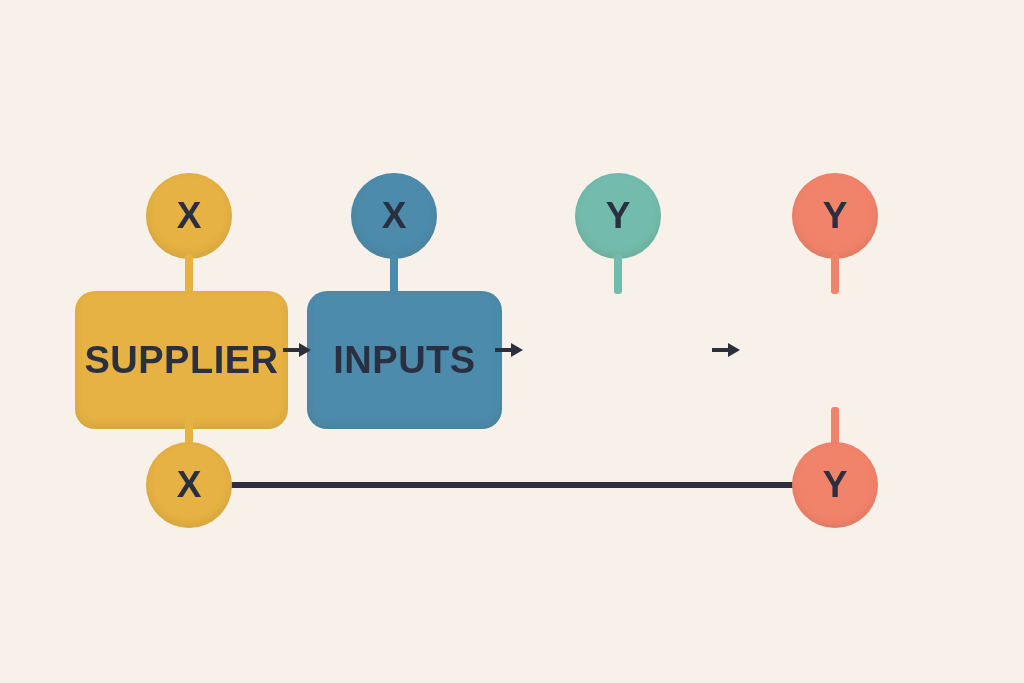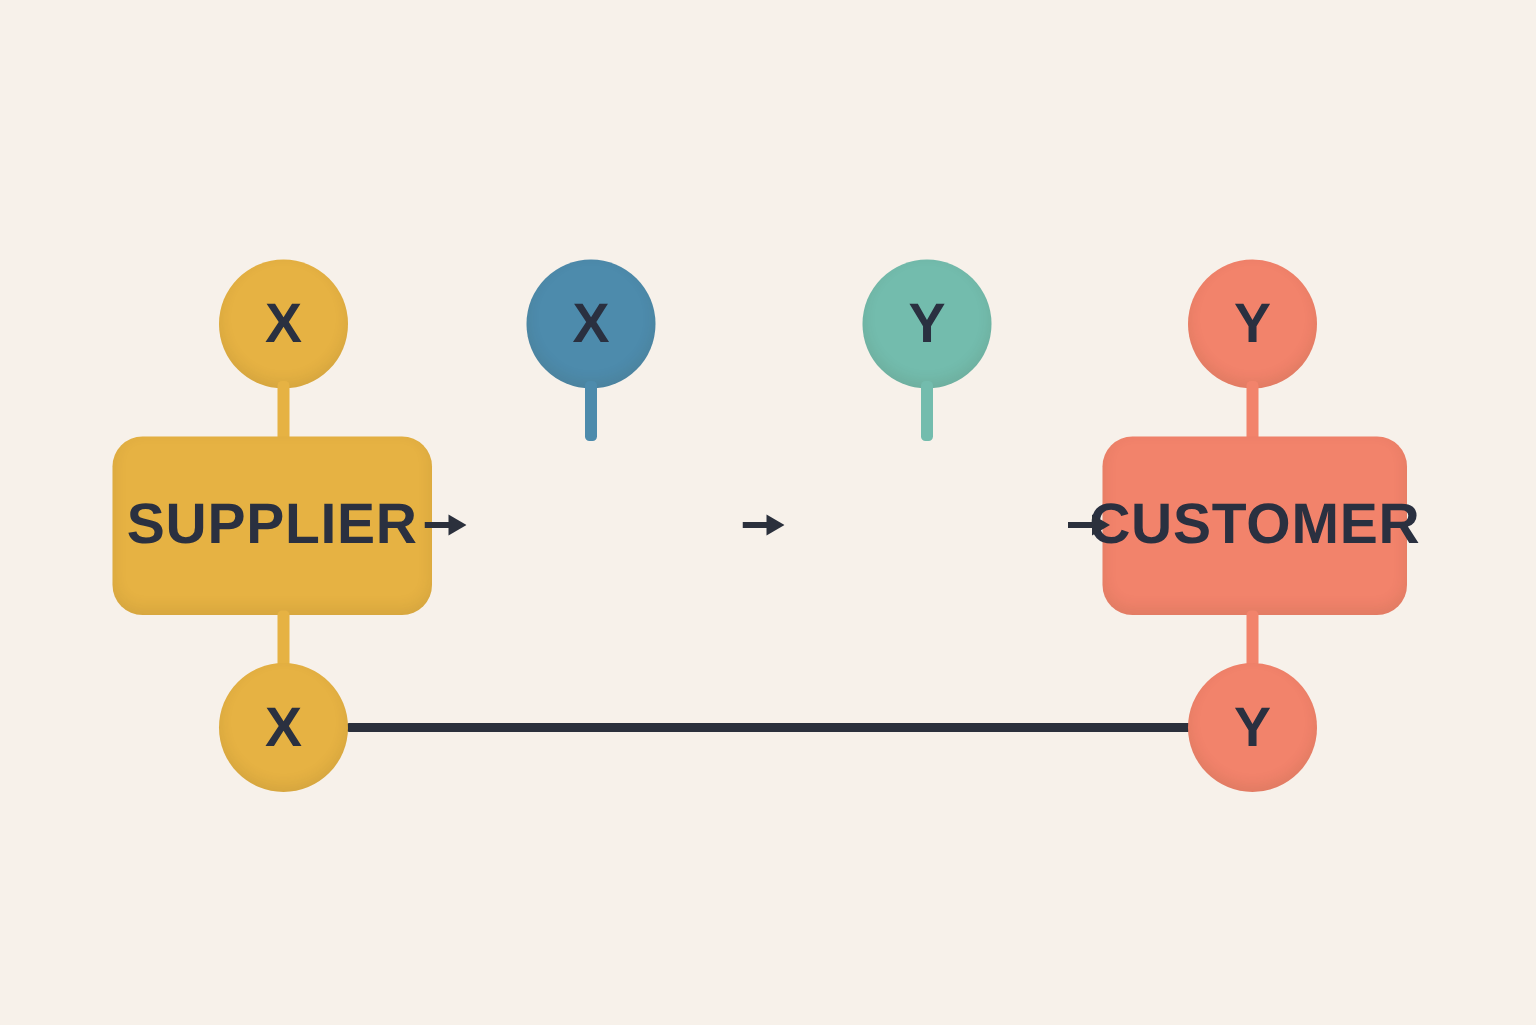--- a/index.html
+++ b/index.html
@@ -12,21 +12,21 @@
     width: 1024px;
     height: 683px;
     background: #F7F1EA;
     overflow: hidden;
   }
 
   
   .box {
     position: absolute;
     top: 291px;
-    height: 119px;
+    height: 138px;
     border-radius: 20px;
     display: flex;
     align-items: center;
     justify-content: center;
     font-weight: 700;
     font-size: 38px;
     letter-spacing: 0.5px;
     color: #2A3040;
     box-shadow: inset 0 -4px 10px rgba(60,45,20,0.10);
   }
@@ -120,22 +120,22 @@
   </div>
 
   <div class="stem top sx-1 s-yellow"></div>
   <div class="stem top sx-2 s-blue"></div>
   <div class="stem top sx-3 s-teal"></div>
   <div class="stem top sx-4 s-coral"></div>
 
   <div class="box box-supplier">
     <span>SUPPLIER</span>
   </div>
-  <div class="box box-customer">
-    <span>CUSTOMER</span>
+  <div class="box box-inputs">
+    <span>INPUTS</span>
   </div>
 
   <div class="arrow arrow-1">
     <svg width="28" height="20" viewBox="0 0 28 20">
       <line x1="0" y1="10" x2="17" y2="10" stroke="#2B303C" stroke-width="4"></line>
       <polygon points="16,3 28,10 16,17" fill="#2B303C"></polygon>
     </svg>
   </div>
   <div class="arrow arrow-2">
     <svg width="28" height="20" viewBox="0 0 28 20">

